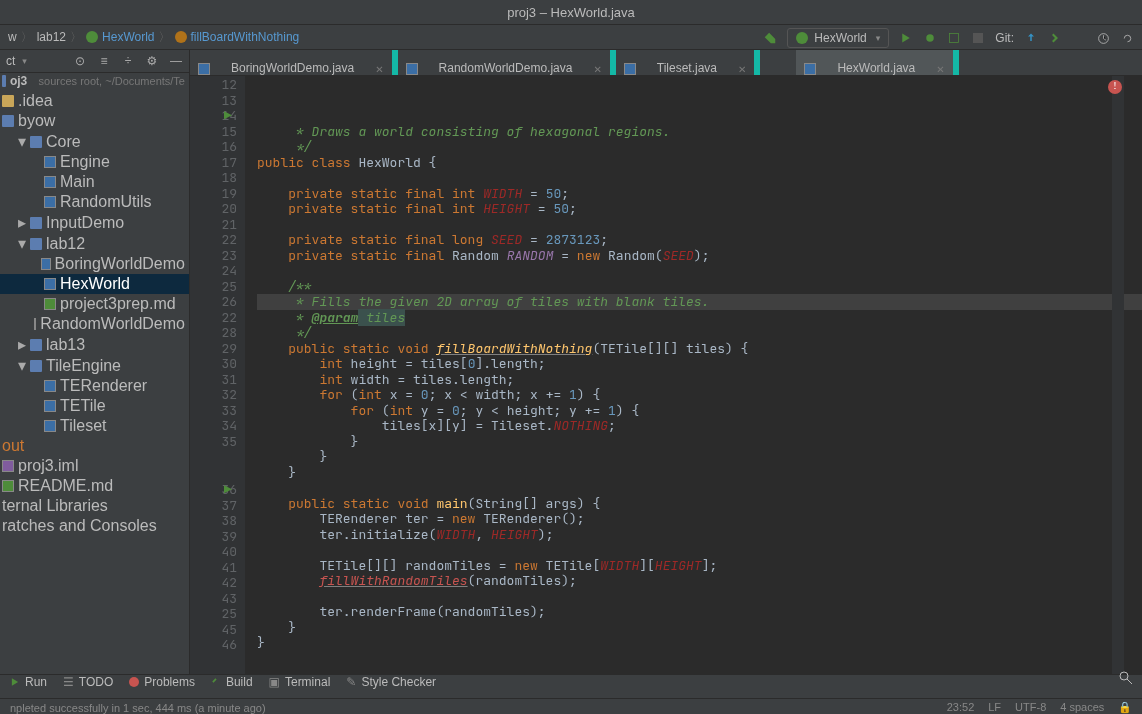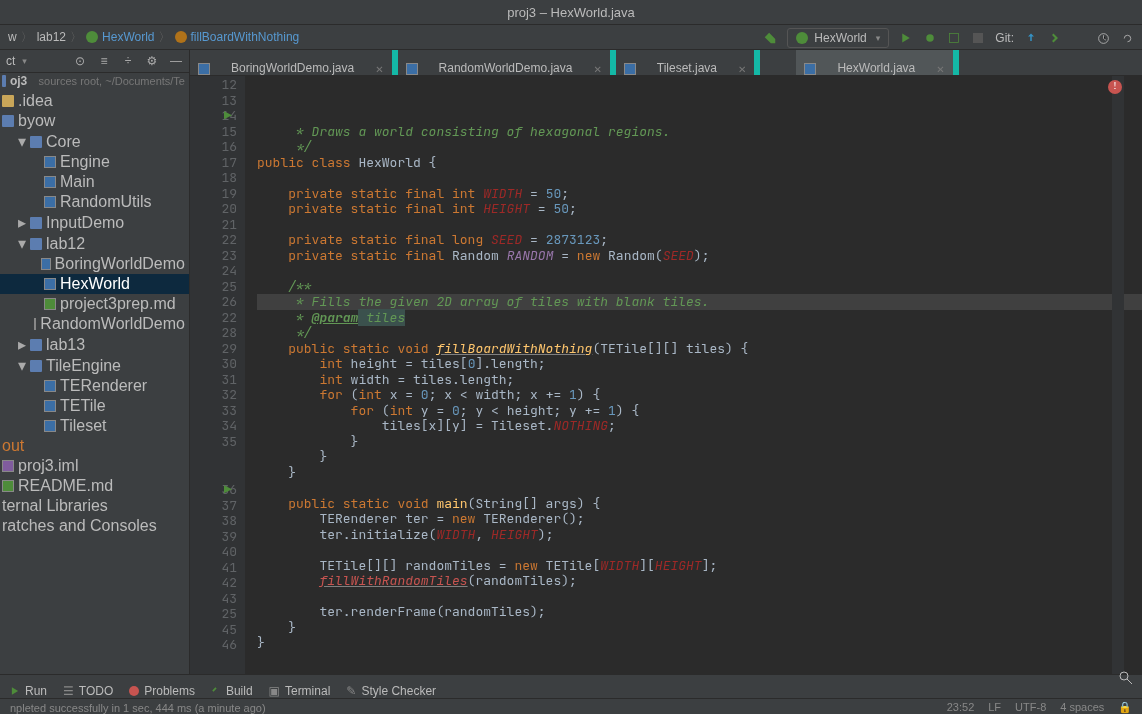--- a/index.html
+++ b/index.html
@@ -174,21 +174,21 @@
   color:#fff;
   font-size:9px;
   display:flex;
   align-items:center;
   justify-content:center;
 }
 .bottom-tabs {
   height:24px;
   background:#3c3f41;
   display:flex;
-  align-items:flex-end;
+  align-items:flex-start;
   gap:16px;
   padding:0 10px;
   border-top:1px solid #2b2b2b;
 }
 .bottom-tab { display:flex; align-items:center; gap:5px; color:#bbb; }
 .search-glass {
   position:absolute;
   right:6px;
   bottom:26px;
   width:18px; height:18px;

